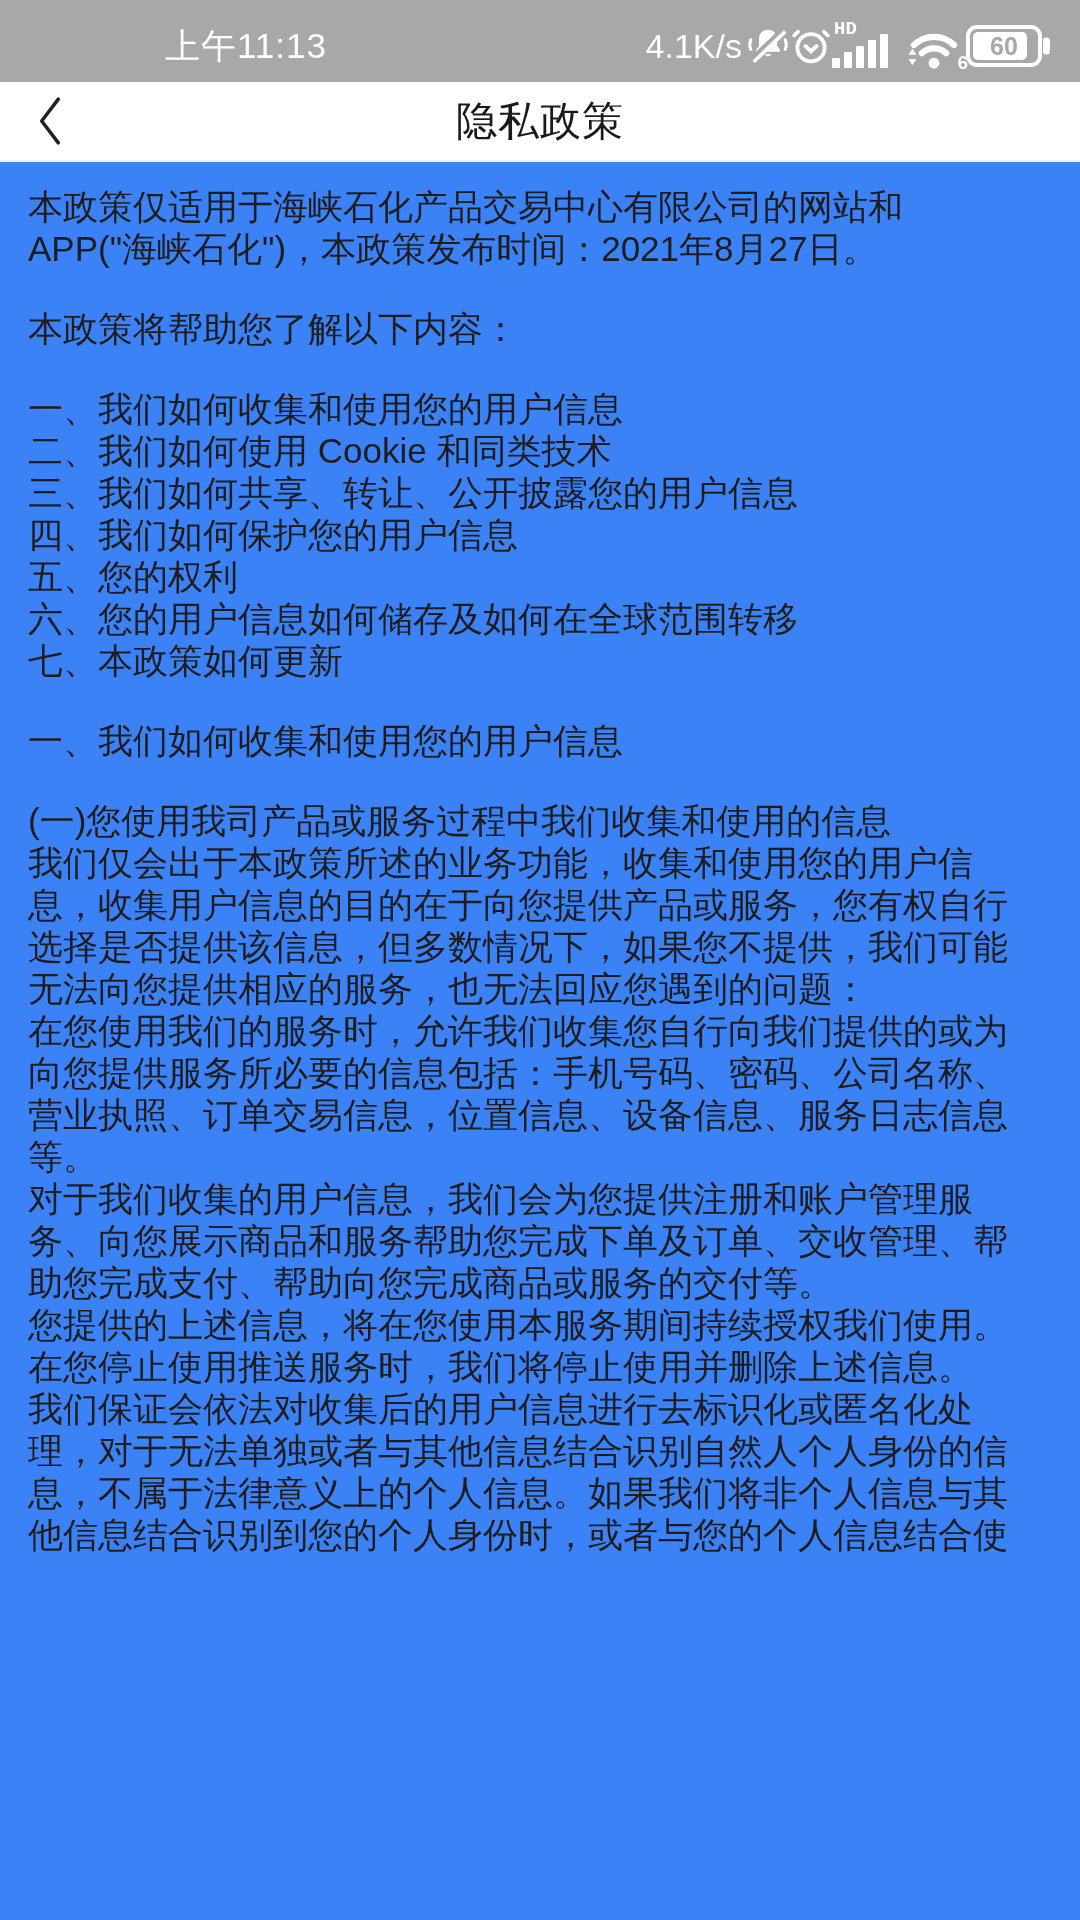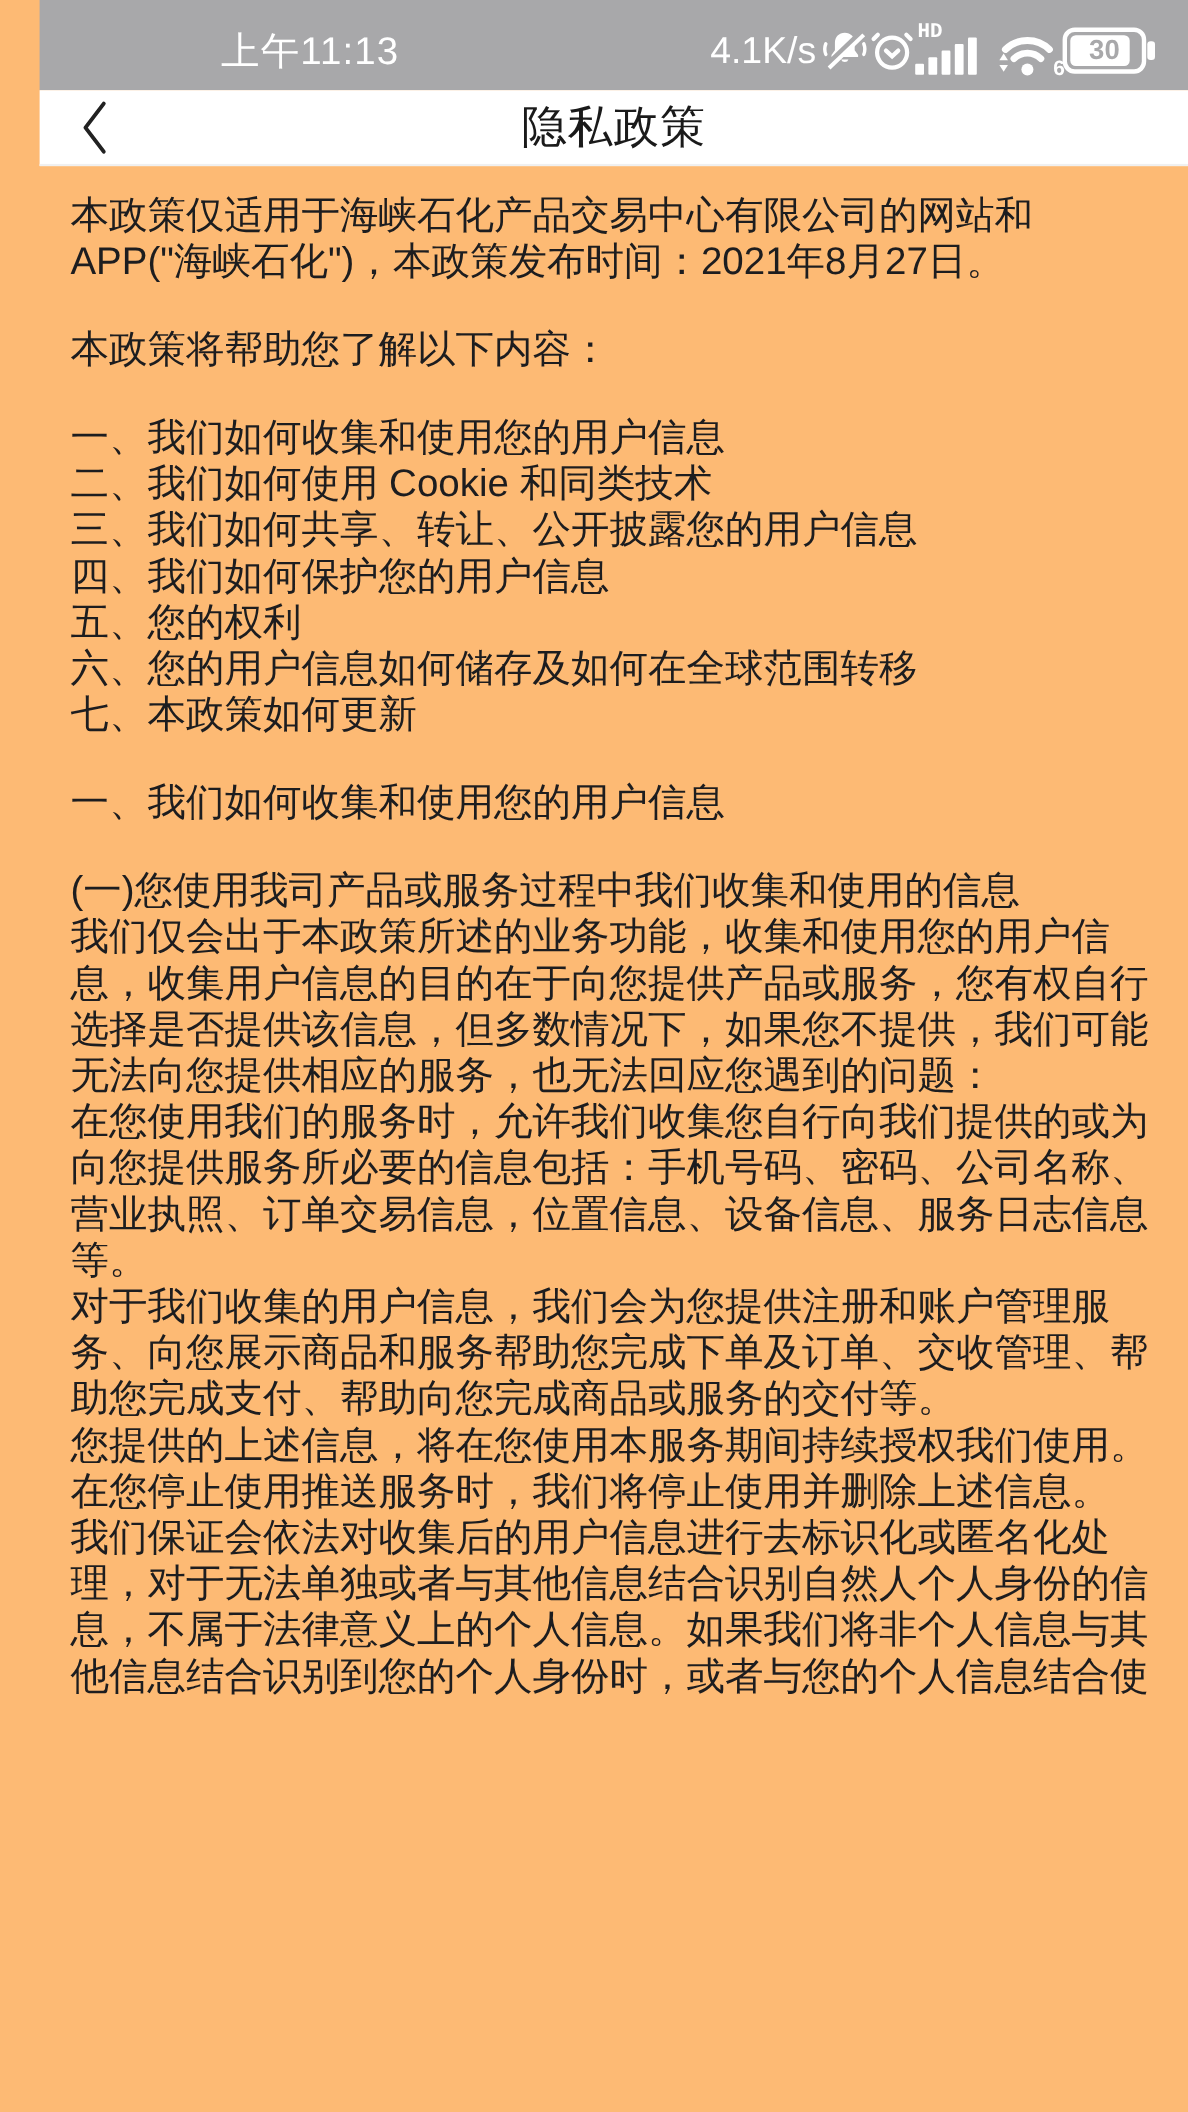--- a/index.html
+++ b/index.html
@@ -1,19 +1,19 @@
 <!DOCTYPE html>
 <html><head>
 <meta charset="utf-8">
 <style>
   * { margin:0; padding:0; box-sizing:border-box; }
   html,body { background:#ffffff; }
   .screen {
     width:1080px; height:1920px; overflow:hidden; position:relative;
-    background:#fdba74; font-family:"Liberation Sans", sans-serif;padding-left:36px;
+    background:#3b82f6; font-family:"Liberation Sans", sans-serif;
   }
 
   
   .status-bar {
     height:82px; background:#a8a8aa; color:#ffffff;
     display:flex; align-items:center; justify-content:space-between;
     padding:10px 30px 0 165px;
   }
   .sb-time { font-size:35px; letter-spacing:1px; }
   .sb-right { display:flex; align-items:center; }
@@ -34,21 +34,21 @@
   .wifi-6 { position:absolute; right:-2px; bottom:-2px; font-size:19px; font-weight:bold; }
 
   .battery { position:relative; width:76px; height:42px; border:4px solid #ffffff; border-radius:11px; margin-right:8px; }
   .battery-fill { position:absolute; left:3px; top:3px; bottom:3px; width:54px; background:#ffffff; border-radius:5px; }
   .battery-num { position:absolute; inset:0; display:flex; align-items:center; justify-content:center;
                  font-size:25px; font-weight:bold; color:#a8a8aa; z-index:1; }
   .battery-nub { position:absolute; right:-12px; top:50%; transform:translateY(-50%);
                  width:7px; height:17px; background:#ffffff; border-radius:3px; }
 
   
-  .nav-bar { position:relative; height:69px; background:#ffffff; border-bottom:2px solid #f0f0f0;
+  .nav-bar { position:relative; height:80px; background:#ffffff; border-bottom:2px solid #f0f0f0;
              display:flex; align-items:center; justify-content:center; }
   .back-btn { position:absolute; left:30px; top:50%; transform:translateY(-50%);
               width:40px; height:56px; display:flex; align-items:center; justify-content:center;
               background:none; border:none; cursor:pointer; }
   .nav-title { font-size:41px; color:#1a1a1a; letter-spacing:1px; }
 
   
   .content { padding:24px 28px 0; color:#1d1d1f; font-size:35px; line-height:42px; }
   .content p { white-space:pre-line; margin:0 0 38px; }
 </style>
@@ -95,21 +95,21 @@
           <path d="M7.3 12.8a6.7 6.7 0 0 1 9.4 0" stroke="#ffffff" stroke-width="2.4" stroke-linecap="round"></path>
           <circle cx="12" cy="16.6" r="2.1" fill="#ffffff"></circle>
           <path d="M2.2 13.4l1.5-2.4 1.5 2.4z" fill="#ffffff"></path>
           <path d="M2.2 15l1.5 2.4L5.2 15z" fill="#ffffff"></path>
         </svg>
         <span class="wifi-6">6</span>
       </div>
 
       <div class="battery">
         <span class="battery-fill"></span>
-        <span class="battery-num">30</span>
+        <span class="battery-num">60</span>
         <span class="battery-nub"></span>
       </div>
     </div>
   </div>
 
   <div class="nav-bar">
     <button class="back-btn">
       <svg width="30" height="52" viewBox="0 0 28 50" fill="none">
         <polyline points="22 4 6 25 22 46" stroke="#222222" stroke-width="3.4" stroke-linecap="round" stroke-linejoin="round"></polyline>
       </svg>

